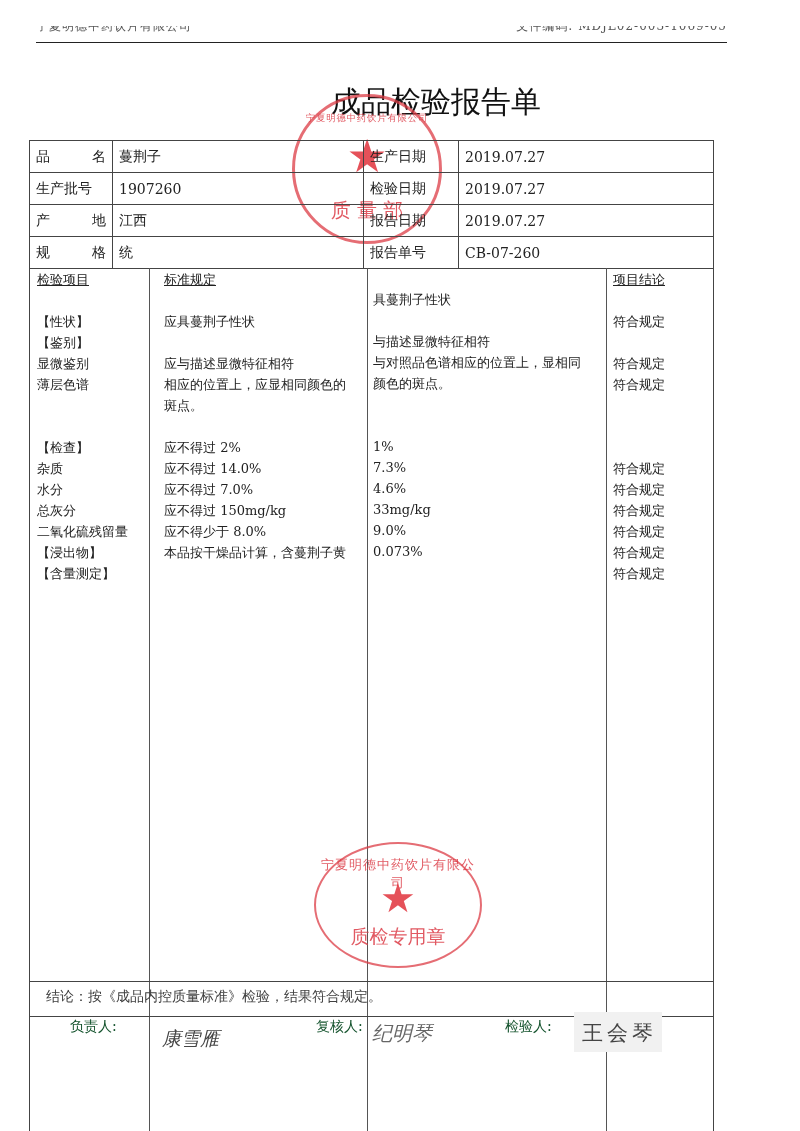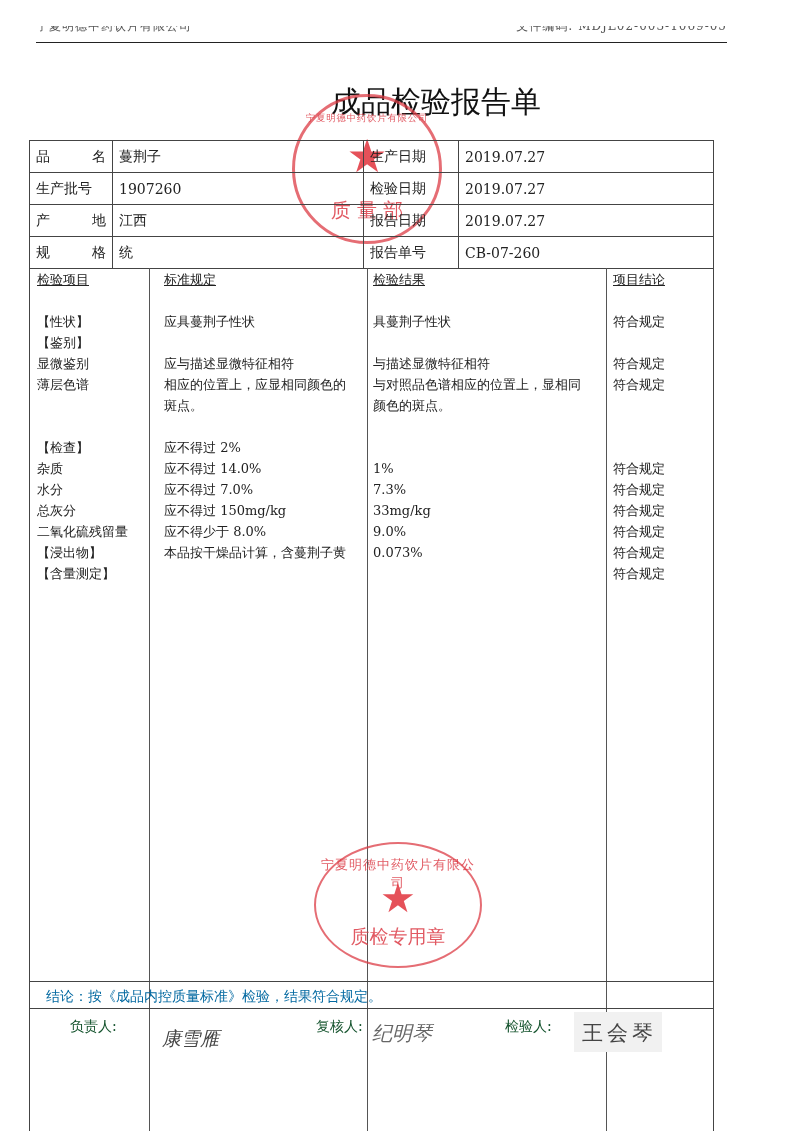--- a/index.html
+++ b/index.html
@@ -20,23 +20,23 @@
   .lbl-spread { display: flex; justify-content: space-between; }
 
   .main-box { position: absolute; left: 29px; top: 268px; width: 685px; height: 903px;
               border: 1.2px solid #444; border-top: none; box-sizing: border-box; }
   .col-line { position: absolute; top: 0; bottom: 0; width: 0; border-left: 1.2px solid #555; }
   .col { position: absolute; top: 0; font-size: 13px; line-height: 21px; }
   .col .hdr { text-decoration: underline; margin-top: 1px; height: 21px; }
   .col .row { height: 21px; white-space: nowrap; }
   .sub { font-size: 8px; vertical-align: -2px; }
 
-  .conclusion { position: absolute; left: 29px; top: 981px; width: 685px; height: 28px;
+  .conclusion { position: absolute; left: 29px; top: 981px; width: 685px; height: 36px;
                 border: 1.2px solid #444; box-sizing: border-box; font-size: 14px;
-                padding-left: 16px; line-height: 28px; color: #0369a1; }
+                padding-left: 16px; line-height: 28px; color: #404040; }
   .sig { position: absolute; top: 1018px; font-size: 14px; color: #14532d; }
   .signature { position: absolute; font-family: "DejaVu Serif", serif; color: #444; font-style: italic; }
   .sig-stamp-bg { position: absolute; left: 574px; top: 1012px; width: 88px; height: 40px; background: #f1f1f1; }
 
   .seal { position: absolute; border-radius: 50%; border: 3px solid rgba(220,60,70,0.75); box-sizing: border-box; pointer-events: none; }
   .seal .star { position: absolute; color: rgba(225,50,60,0.85); text-align: center; }
   .seal .txt { position: absolute; color: rgba(220,60,70,0.85); text-align: center; width: 100%; }
 </style>
 </head>
 <body>
@@ -132,31 +132,31 @@
     <div class="row"></div>
     <div class="row">应不得过 2%</div>
     <div class="row">应不得过 14.0%</div>
     <div class="row">应不得过 7.0%</div>
     <div class="row">应不得过 150mg/kg</div>
     <div class="row">应不得少于 8.0%</div>
     <div class="row">本品按干燥品计算，含蔓荆子黄</div>
   </div>
 
   <div class="col" style="left:343px; width:232px;">
-    <div class="hdr">检验结果</div>
     <div class="row"></div>
     <div class="row">具蔓荆子性状</div>
     <div class="row"></div>
     <div class="row">与描述显微特征相符</div>
     <div class="row">与对照品色谱相应的位置上，显相同</div>
     <div class="row">颜色的斑点。</div>
     <div class="row"></div>
     <div class="row"></div>
     <div class="row">1%</div>
     <div class="row">7.3%</div>
+    <div class="row">4.6%</div>
     <div class="row">33mg/kg</div>
     <div class="row">9.0%</div>
     <div class="row">0.073%</div>
   </div>
 
   <div class="col" style="left:583px; width:100px;">
     <div class="hdr">项目结论</div>
     <div class="row"></div>
     <div class="row">符合规定</div>
     <div class="row"></div>

